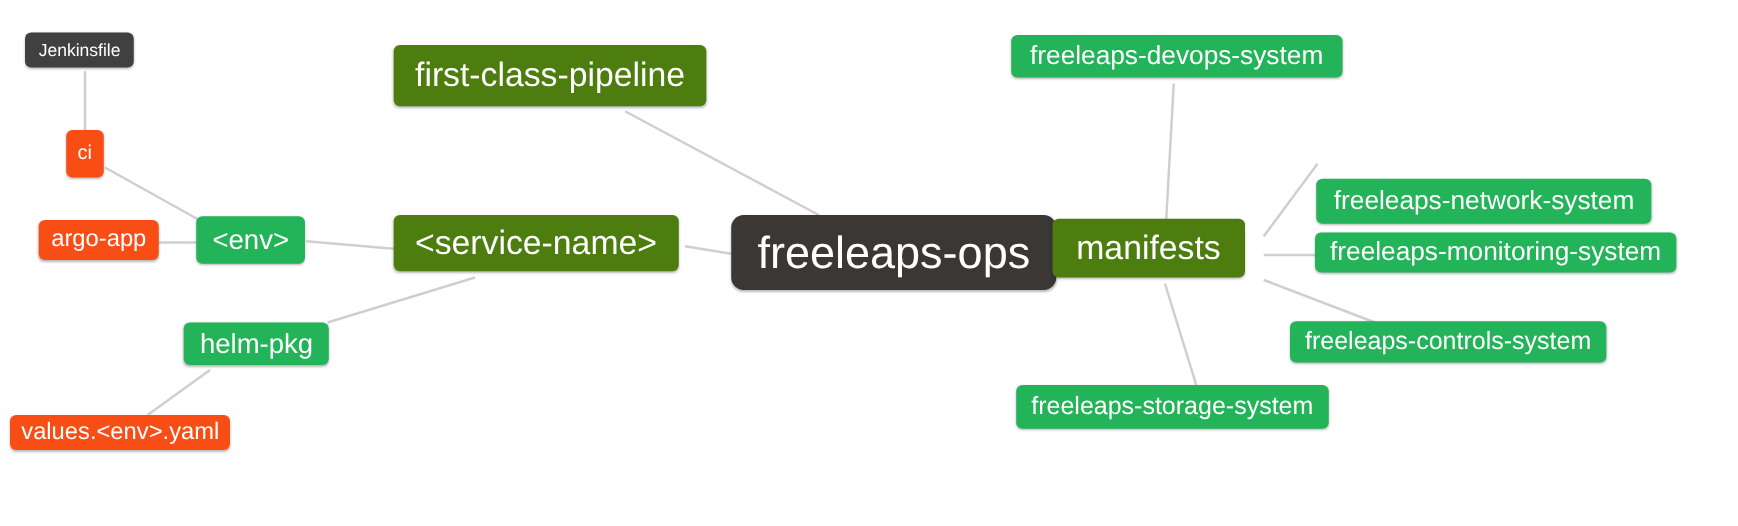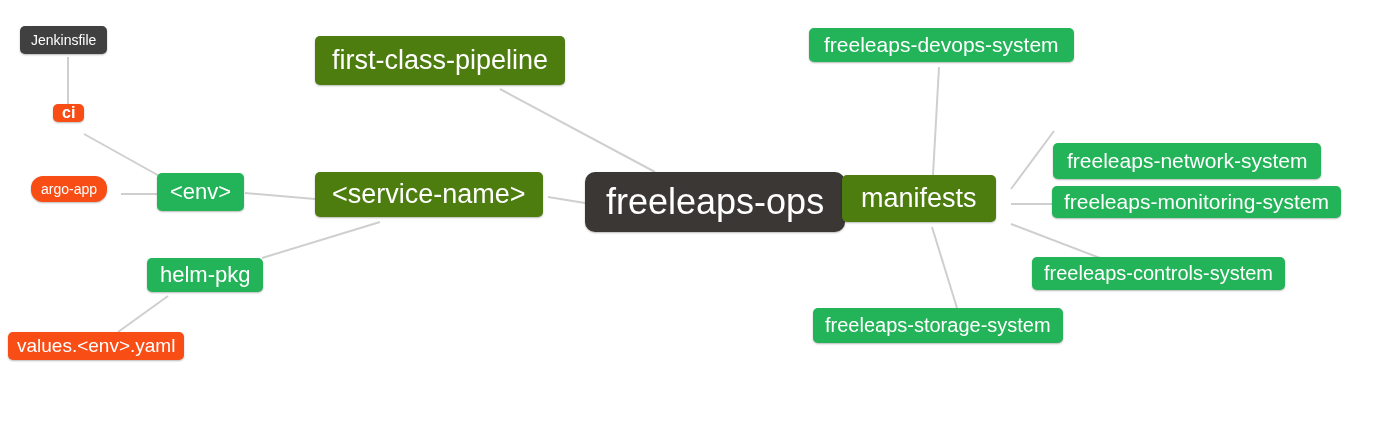--- a/index.html
+++ b/index.html
@@ -37,22 +37,22 @@
     user-select: none;
   }
   .c-blue   { background: #4d7c0f; }
   .c-green  { background: #23b358; }
   .c-red    { background: #f94d16; }
   .c-amber  { background: #404040; text-align: center; }
   .c-dark   { background: #3a3735; border-radius: 10px; }
 
   
   #node-jenkinsfile        { left: 20px;   top: 26px;  font-size: 14px; padding: 6px 11px; }
-  #node-ci                 { left: 53px;   top: 104px; font-size: 16px; padding: 0 9px; font-weight: bold;  }
-  #node-argo-app           { left: 31px;   top: 176px; font-size: 14px; padding: 5px 10px; border-radius: 12px; }
+  #node-ci                 { left: 53px;   top: 104px; font-size: 16px; padding: 10px 9px;  }
+  #node-argo-app           { left: 31px;   top: 176px; font-size: 19px; padding: 5px 10px; }
   #node-env                { left: 157px;  top: 173px; font-size: 22px; padding: 6px 13px; }
   #node-helm-pkg           { left: 147px;  top: 258px; font-size: 22px; padding: 4px 13px; }
   #node-values-env-yaml    { left: 8px;    top: 332px; font-size: 19px; padding: 3px 9px;  }
   #node-first-class-pipeline { left: 315px; top: 36px;  font-size: 27px; padding: 9px 17px; }
   #node-service-name       { left: 315px;  top: 172px; font-size: 27px; padding: 7px 17px; }
   #node-freeleaps-ops      { left: 585px;  top: 172px; font-size: 36px; padding: 9px 21px; }
   #node-manifests          { left: 842px;  top: 175px; font-size: 27px; padding: 8px 19px; }
   #node-devops-system      { left: 797px;  top: 28px;  font-size: 21px; padding: 5px 15px; margin-left: 12px; }
   #node-network-system     { left: 1053px; top: 111px; font-size: 21px; padding: 6px 14px; margin-top: 32px; }
   #node-monitoring-system  { left: 1052px; top: 186px; font-size: 21px; padding: 4px 12px; }

